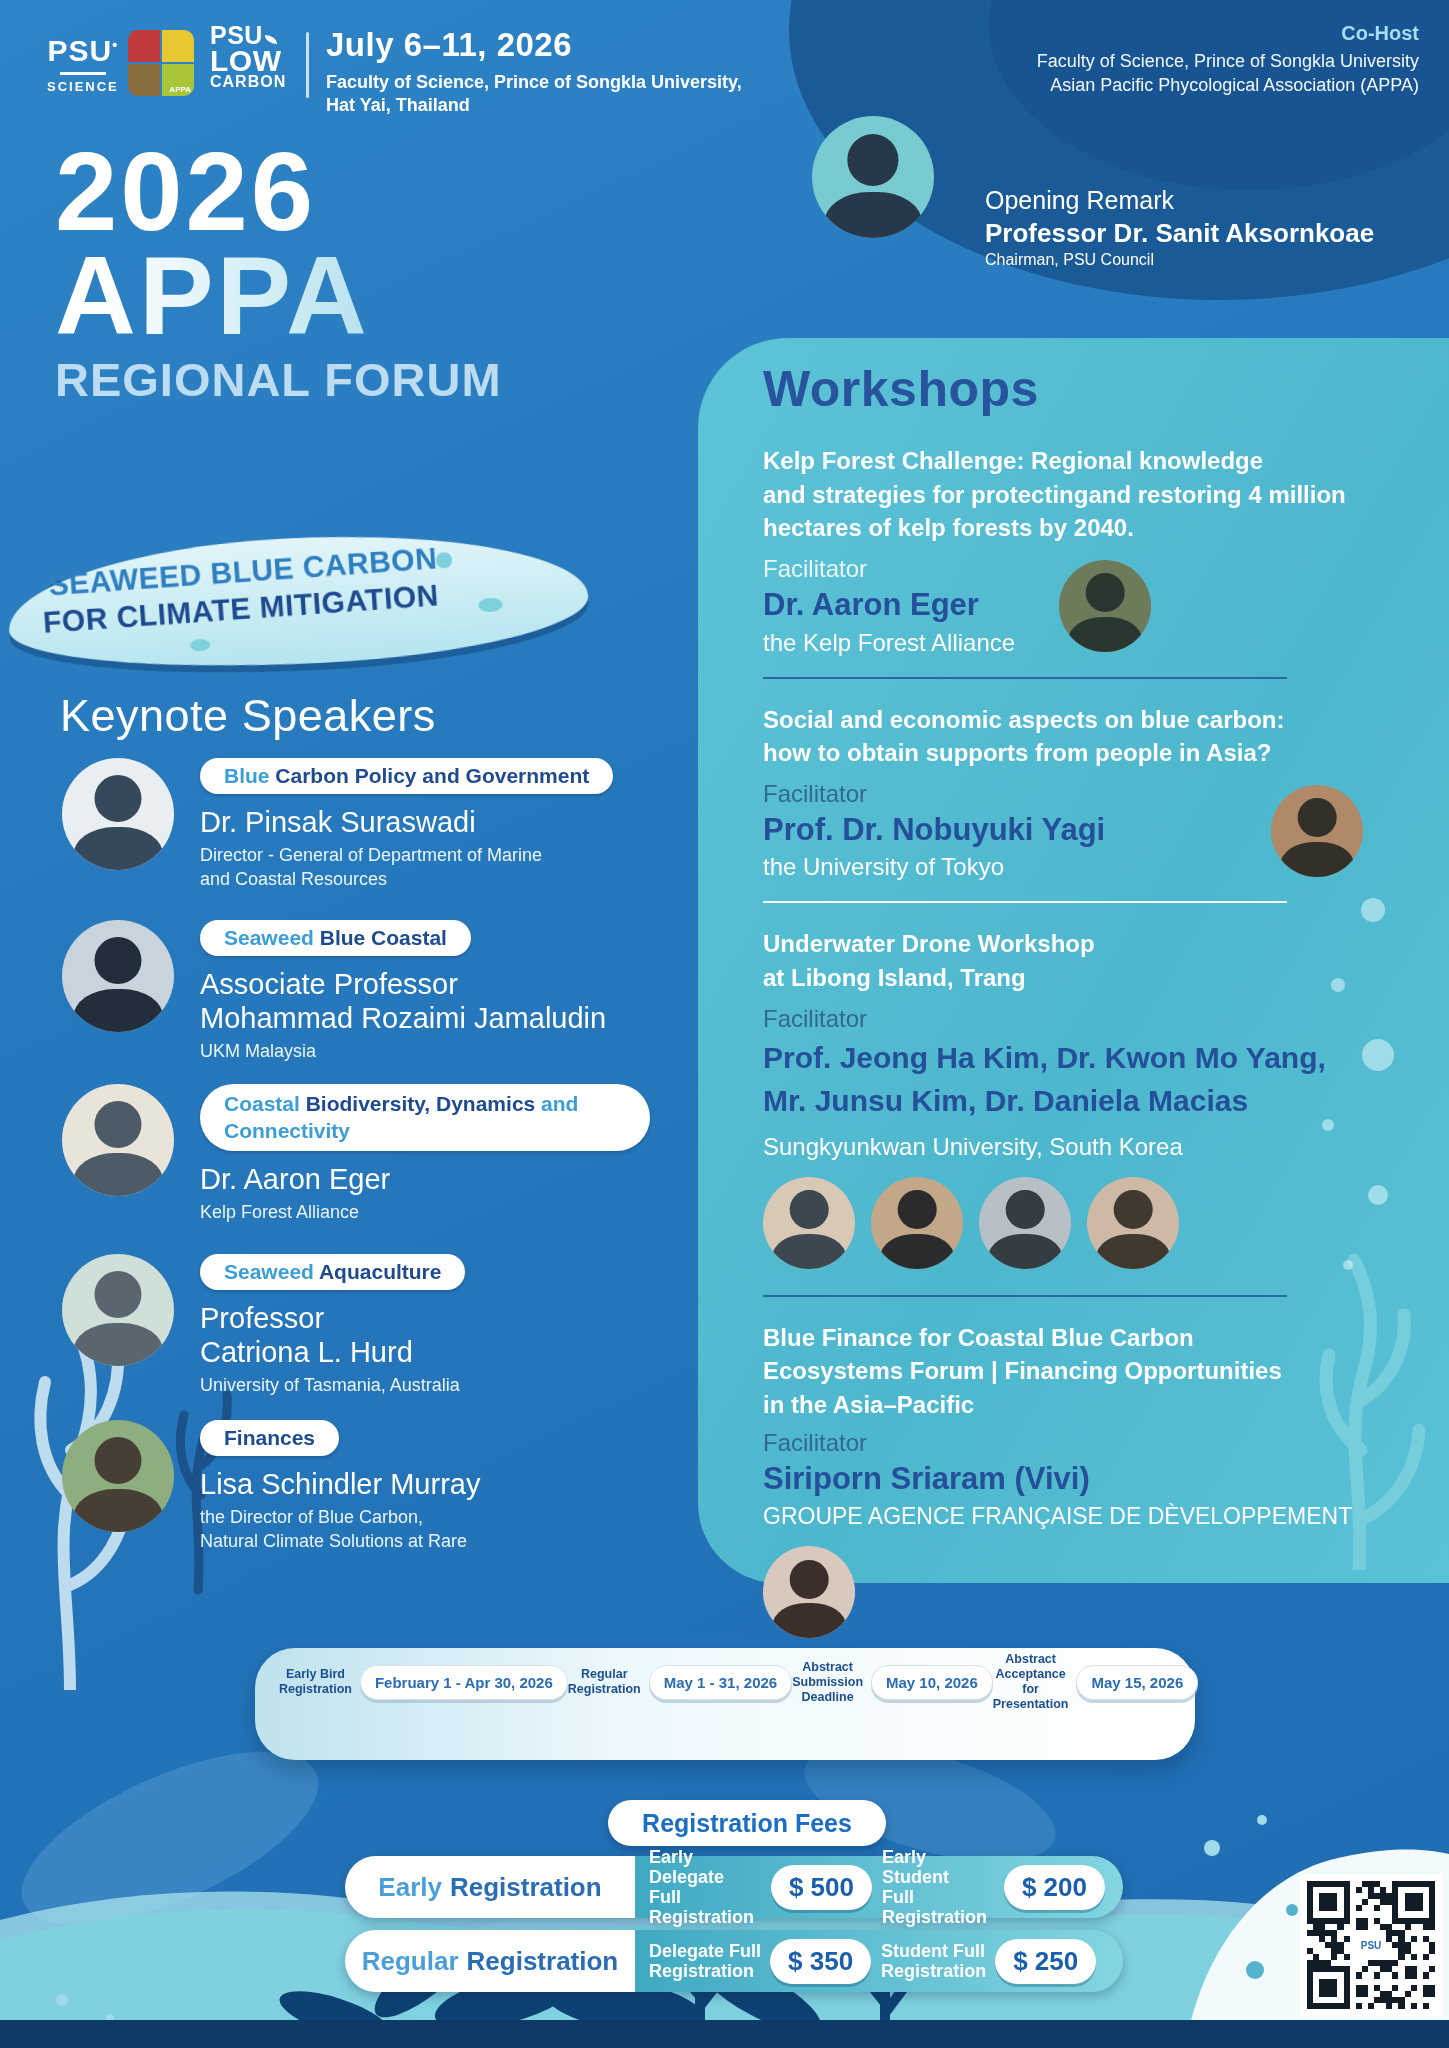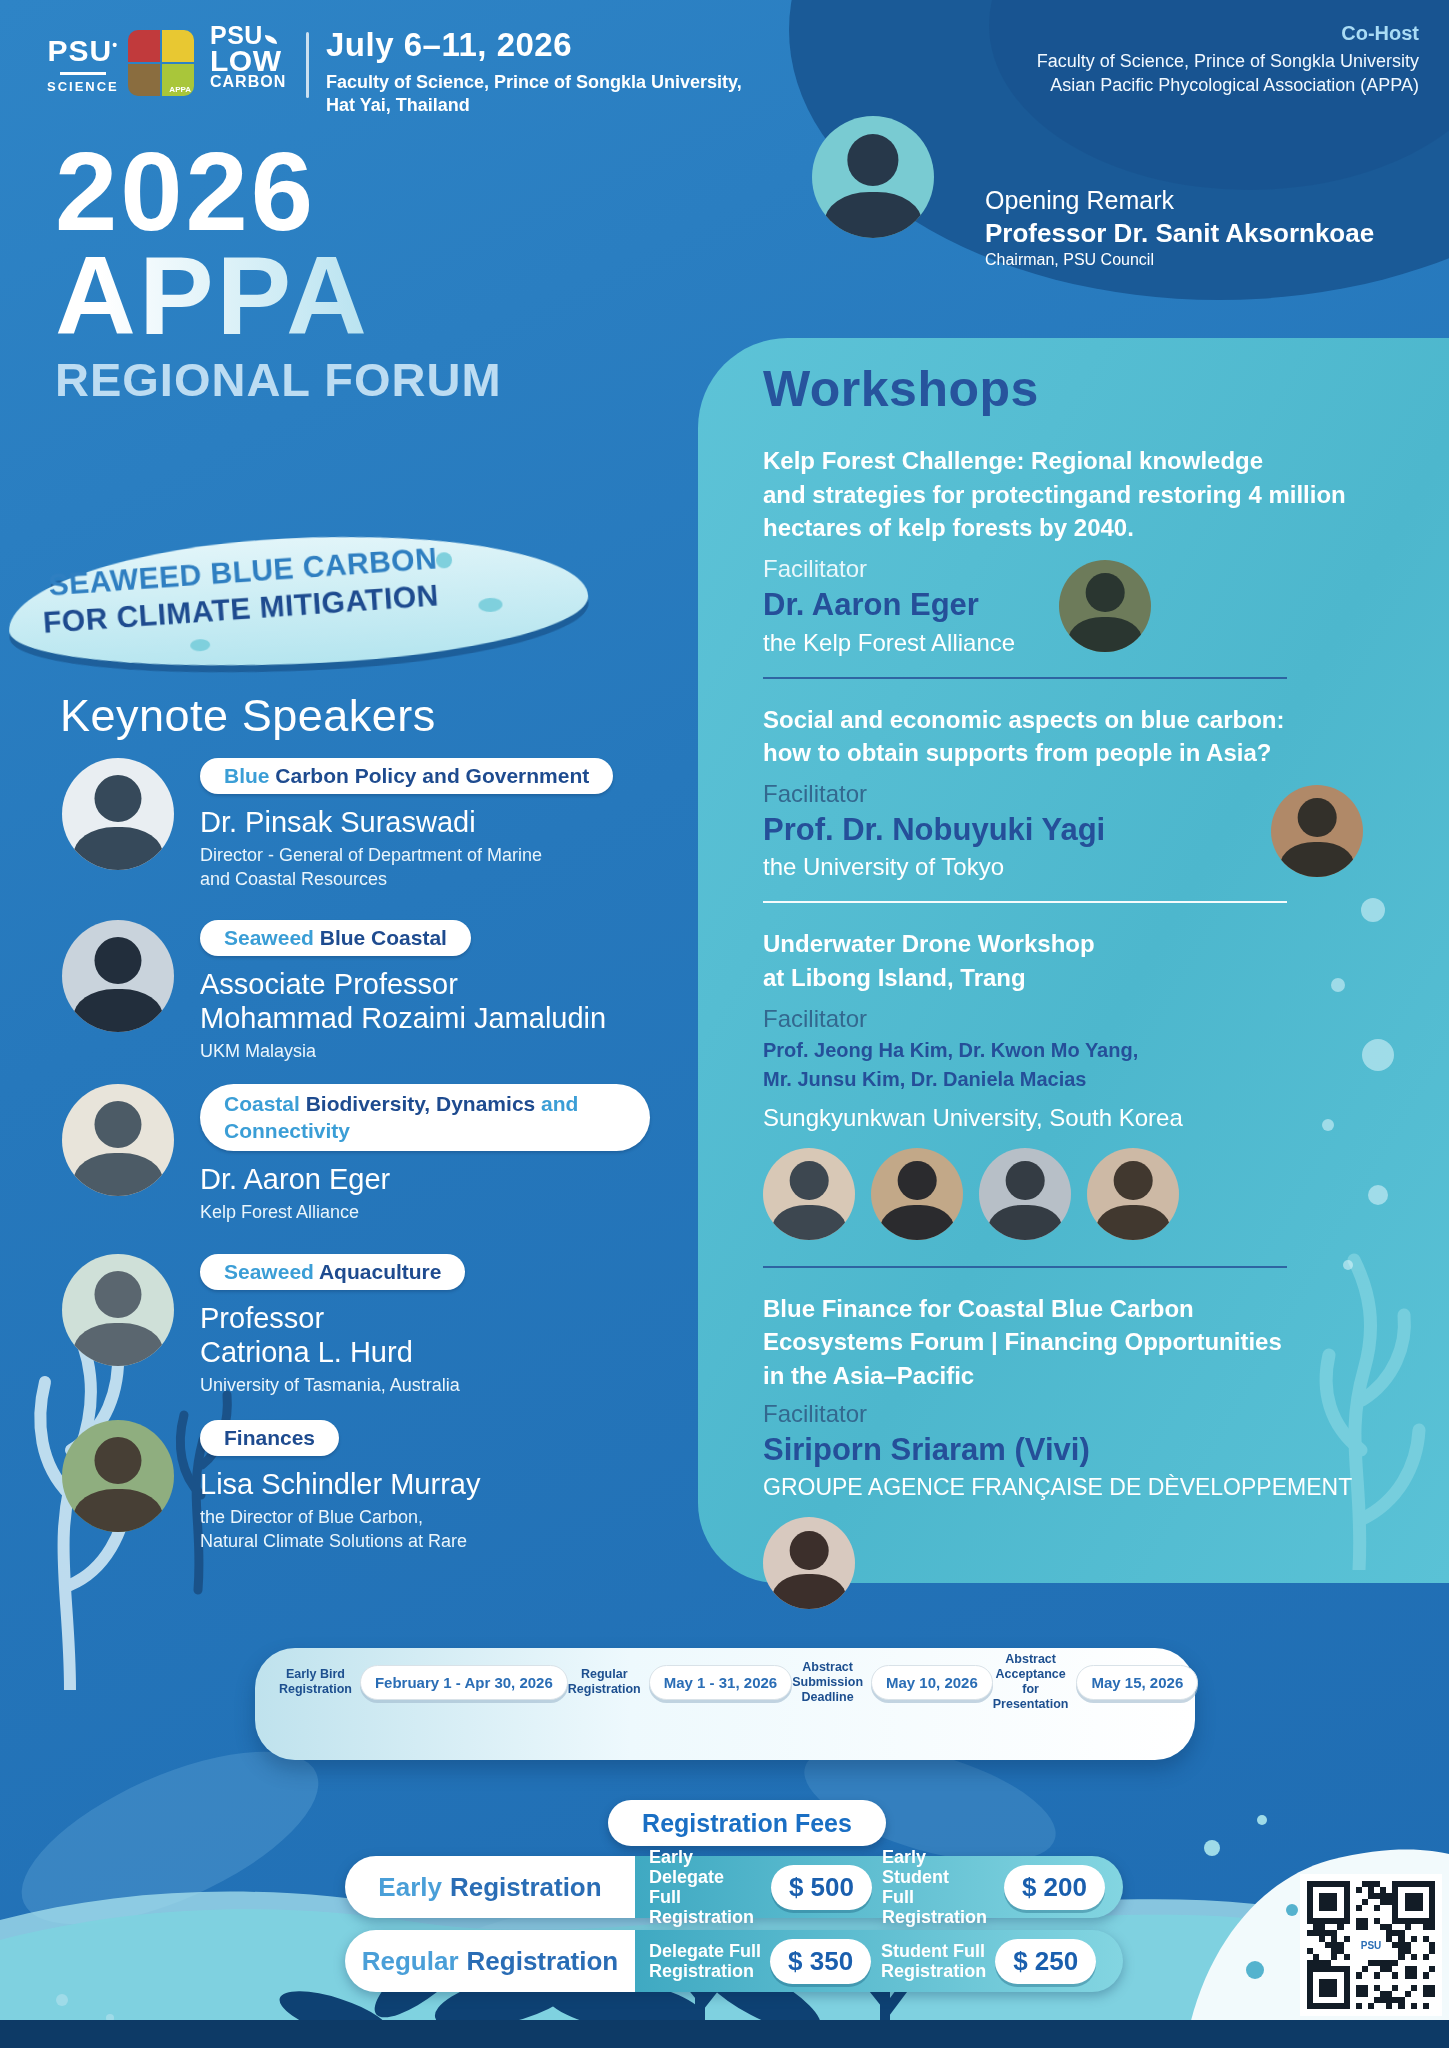--- a/index.html
+++ b/index.html
@@ -374,21 +374,21 @@
         </div>
         <div class="avatar w-avatar av-w2" style="margin-left:auto;margin-right:50px"></div>
       </div>
       <hr class="w-div white">
     </div>
 
     <div>
       <div class="w-title pre" style="margin-top:0">Underwater Drone Workshop
 at Libong Island, Trang</div>
       <div class="fac-label" style="margin-top:10px">Facilitator</div>
-      <div class="fac-name pre" style="font-size:20px;line-height:1.45">Prof. Jeong Ha Kim, Dr. Kwon Mo Yang,
+      <div class="fac-name pre" style="font-size:30px;line-height:1.45">Prof. Jeong Ha Kim, Dr. Kwon Mo Yang,
 Mr. Junsu Kim, Dr. Daniela Macias</div>
       <div class="fac-aff pre" style="margin-top:10px">Sungkyunkwan University, South Korea</div>
       <div class="w3-photos">
         <div class="avatar w-avatar av-w3a"></div>
         <div class="avatar w-avatar av-w3b"></div>
         <div class="avatar w-avatar av-w3c"></div>
         <div class="avatar w-avatar av-w3d"></div>
       </div>
       <hr class="w-div" style="margin-top:26px">
     </div>

